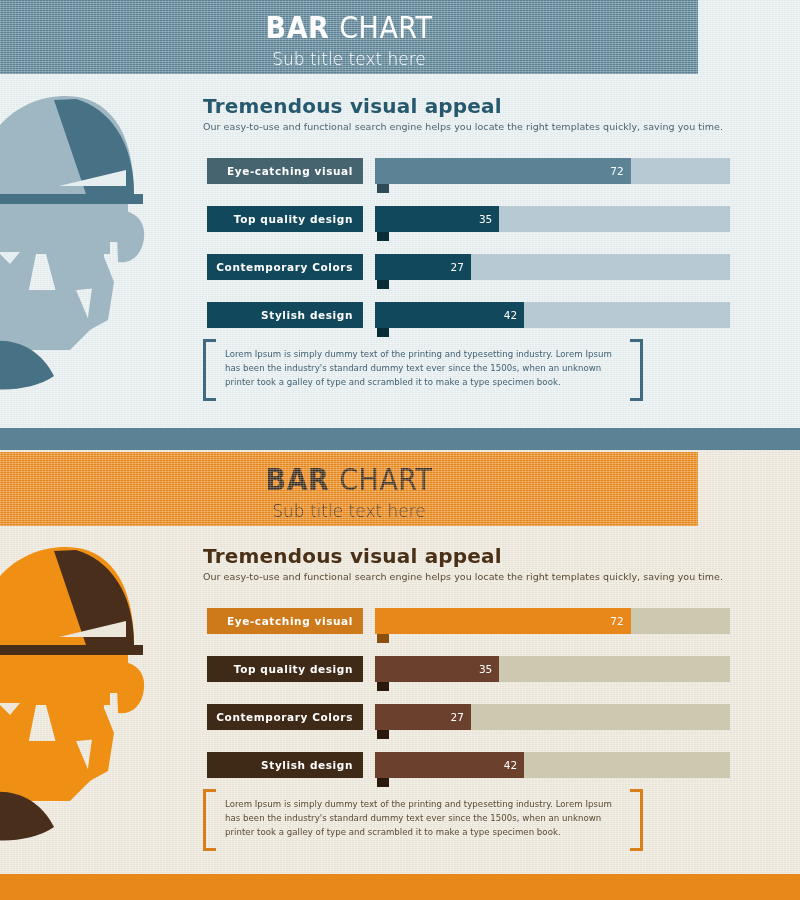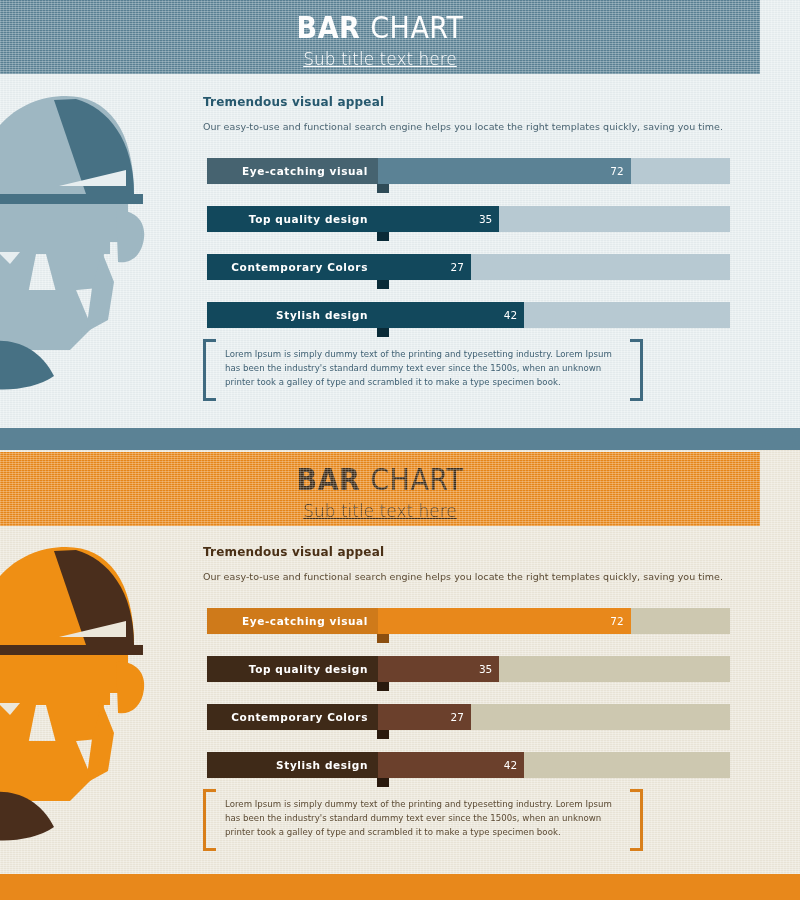--- a/index.html
+++ b/index.html
@@ -16,67 +16,67 @@
   .panel-orange{top:450px;height:450px;background:#ece7da;}
 
   
   .tex{position:absolute;inset:0;pointer-events:none;
     background-image:
       repeating-linear-gradient(0deg, rgba(255,255,255,.35) 0 1px, rgba(0,0,0,.012) 1px 2px),
       repeating-linear-gradient(90deg, rgba(255,255,255,.22) 0 1px, rgba(0,0,0,.012) 1px 3px);
     opacity:.8;}
 
   
-  .hdr{position:absolute;left:0;width:760px;height:74px;text-align:center;}
+  .hdr{position:absolute;left:0;width:698px;height:74px;text-align:center;}
   .hdr-blue{top:0;background:#5b8295;}
   .hdr-orange{top:452px;background:#e8881b;}
 
   .hdr-title{margin:0;padding-top:13px;font-size:30px;letter-spacing:.5px;line-height:1;
     font-family:"DejaVu Sans Condensed","Liberation Sans",sans-serif;}
   .hdr-title .b{font-weight:bold;}
   .hdr-title .l{font-weight:300;}
-  .hdr-sub{margin:0;padding-top:8px;font-size:17px;font-weight:300;line-height:1;text-decoration:underline;}
+  .hdr-sub{margin:0;padding-top:8px;font-size:17px;font-weight:300;line-height:1;}
   .hdr-blue .hdr-title,.hdr-blue .hdr-sub{color:#ffffff;}
   .hdr-orange .hdr-title,.hdr-orange .hdr-sub{color:#3c2a16;}
 
   
   .foot{position:absolute;left:0;width:800px;}
   .foot-blue{top:428px;height:22px;background:#5b8295;}
   .foot-orange{top:874px;height:26px;background:#e8881b;}
 
   
   .illus{position:absolute;left:-42px;width:215px;height:330px;}
   .illus-blue{top:82px;}
   .illus-orange{top:533px;}
   .illus svg{width:100%;height:100%;display:block;}
 
   
   .content{position:absolute;left:0;width:800px;}
   .content-blue{top:96px;}
   .content-orange{top:546px;}
 
-  .sec-title{position:absolute;left:203px;top:0;margin:0;font-size:12px;font-weight:bold;
+  .sec-title{position:absolute;left:203px;top:0;margin:0;font-size:20px;font-weight:bold;
     letter-spacing:.2px;line-height:1;}
   .sec-desc{position:absolute;left:203px;top:25px;margin:0;font-size:9.5px;line-height:1.25;
     letter-spacing:.05px;}
   .blue .sec-title{color:#27596e;}
   .blue .sec-desc{color:#4a6472;}
   .orange .sec-title{color:#4a3016;}
   .orange .sec-desc{color:#5b4a33;}
 
   
   .chart{position:absolute;left:0;top:52px;width:800px;}
   .row{position:relative;height:40px;margin-bottom:8px;}
 
   .track{position:absolute;left:375px;top:2px;width:355px;height:26px;margin-top:8px;}
   .fill{position:absolute;left:0;top:0;height:100%;}
   .fill .val{position:absolute;right:7px;top:50%;transform:translateY(-50%);
     font-size:10.5px;color:#ffffff;line-height:1;}
 
-  .labelbox{position:absolute;left:207px;top:10px;width:171px;height:26px;}
+  .labelbox{position:absolute;left:207px;top:10px;width:156px;height:26px;}
   .labelbox .txt{position:absolute;right:10px;top:50%;transform:translateY(-50%);
     font-size:10.5px;font-weight:bold;color:#ffffff;white-space:nowrap;
     letter-spacing:.6px;line-height:1;}
   .notch{position:absolute;left:377px;top:36px;width:12px;height:9px;}
 
   
   .quote{position:absolute;left:203px;width:440px;height:56px;}
   .quote-blue{top:339px;}
   .quote p{position:absolute;left:22px;top:8px;right:22px;margin:0;
     font-size:8.6px;line-height:1.65;letter-spacing:.03px;}

